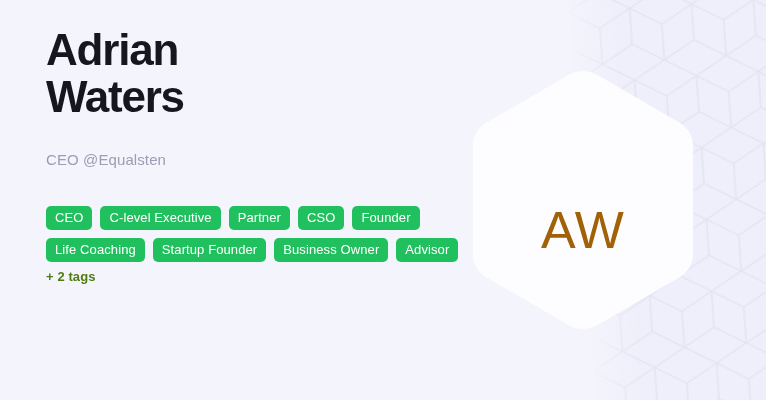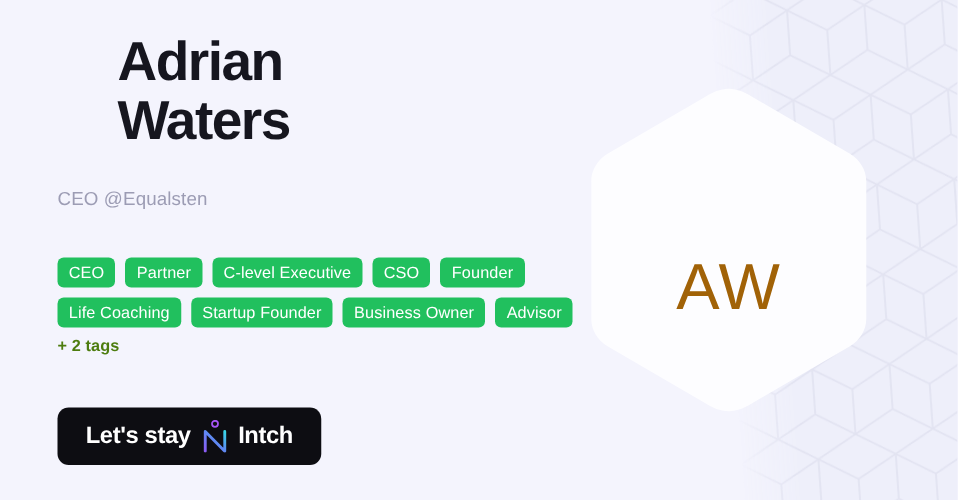--- a/index.html
+++ b/index.html
@@ -50,21 +50,21 @@
     position: absolute;
     top: 26px;
     left: 0;
     font-size: 44px;
     line-height: 47px;
     font-weight: 700;
     letter-spacing: -1.2px;
     color: #16161f;
     width: 300px;
   }
-  #profile-name .nm-line { display: block; margin-left: 48px; }
+  #profile-name .nm-line { display: block; }
 
   #profile-subtitle {
     position: absolute;
     top: 150px;
     left: 0;
     font-size: 15px;
     line-height: 20px;
     color: #9c9cb4;
     letter-spacing: 0.1px;
   }
@@ -216,41 +216,26 @@
 
     <h1 id="profile-name">
       <span class="nm-line">Adrian</span>
       <span class="nm-line">Waters</span>
     </h1>
 
     <div id="profile-subtitle">CEO @Equalsten</div>
 
     <div id="tag-list">
         <span class="tag-chip">CEO</span>
+        <span class="tag-chip">C-level Executive</span>
         <span class="tag-chip">Partner</span>
-        <span class="tag-chip">C-level Executive</span>
         <span class="tag-chip">CSO</span>
         <span class="tag-chip">Founder</span>
         <span class="tag-chip">Life Coaching</span>
         <span class="tag-chip">Startup Founder</span>
         <span class="tag-chip">Business Owner</span>
         <span class="tag-chip">Advisor</span>
         <span id="tag-more">+ 2 tags</span>
       </div>
 
-    <button id="cta-button">
-      <span id="cta-label">Let's stay</span>
-      <svg id="intch-logo-icon" viewBox="0 0 22 26" xmlns="http://www.w3.org/2000/svg" aria-hidden="true">
-        <defs>
-          <linearGradient id="intchGrad" x1="0" y1="1" x2="1" y2="0">
-            <stop offset="0%" stop-color="#8b5cf6"></stop>
-            <stop offset="55%" stop-color="#5b8df2"></stop>
-            <stop offset="100%" stop-color="#3ad7e8"></stop>
-          </linearGradient>
-        </defs>
-        <circle cx="11" cy="3" r="2.4" fill="none" stroke="#a855f7" stroke-width="1.4"></circle>
-        <path d="M3.2 25 L3.2 9.2 L18.8 25 L18.8 9.2" fill="none" stroke="url(#intchGrad)" stroke-width="2.3" stroke-linecap="round" stroke-linejoin="round"></path>
-      </svg>
-      <span id="cta-brand">Intch</span>
-    </button>
 
   </div>
 </div>
 
 </body></html>

